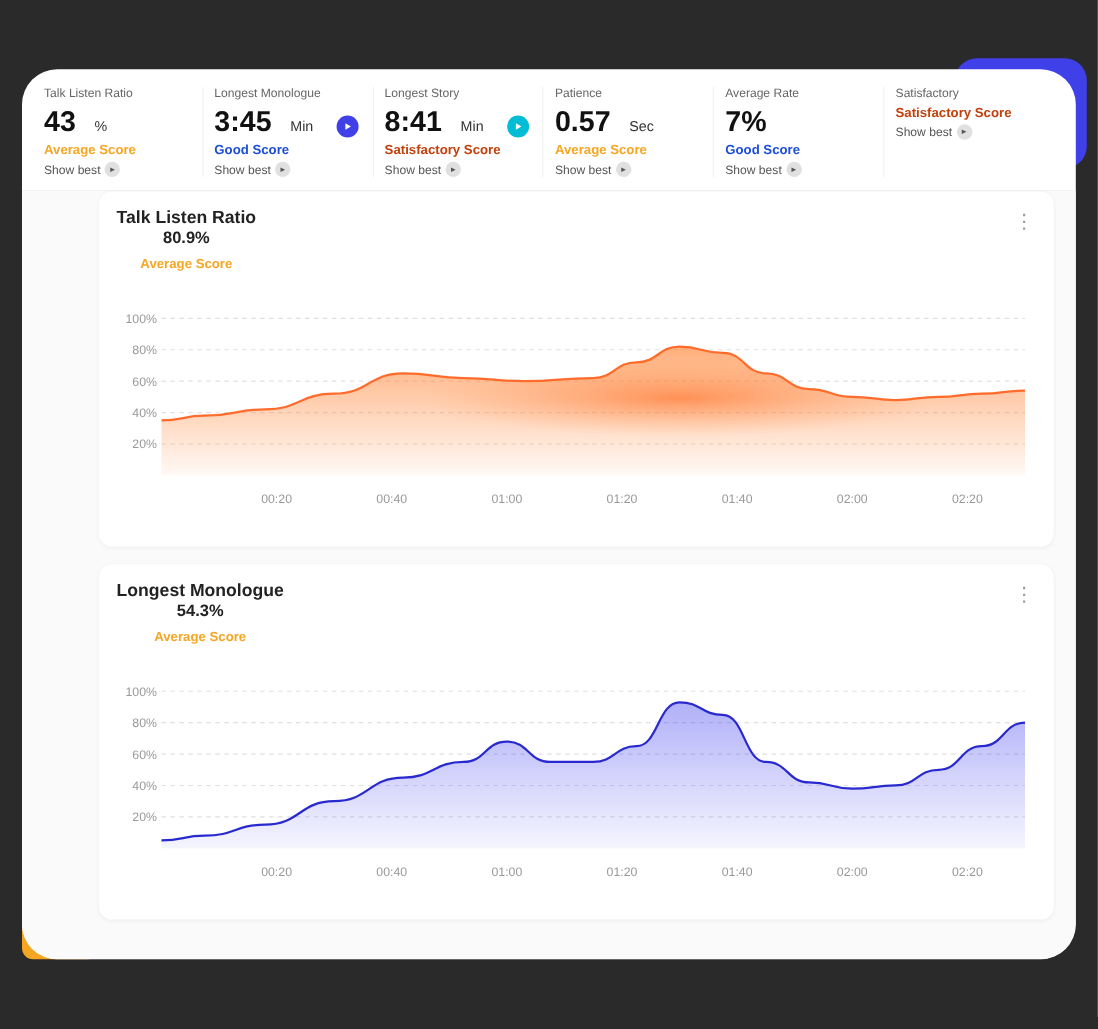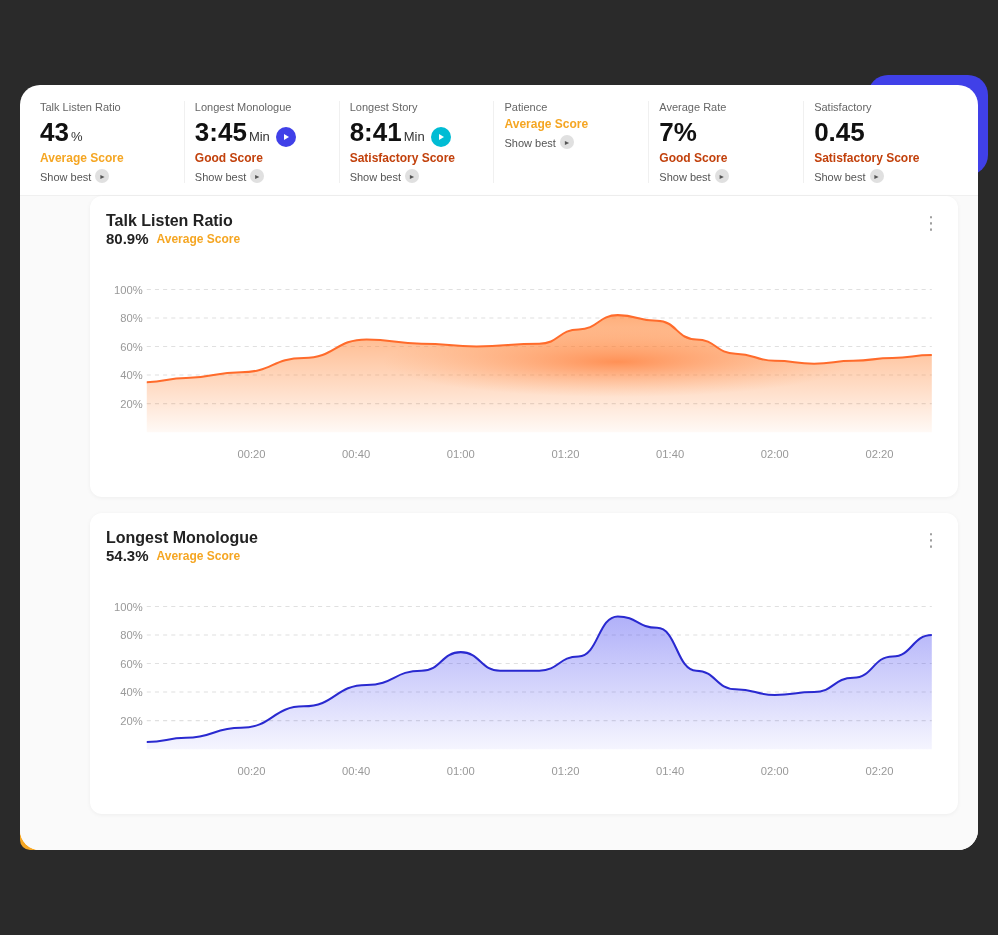--- a/index.html
+++ b/index.html
@@ -39,21 +39,21 @@
       height: 420px;
       background: #F5A623;
       border-radius: 10px;
       z-index: 0;
     }
 
     .main-card {
       position: relative;
       z-index: 1;
       background: #ffffff;
-      border-radius: 20px;
+      border-radius: 32px;
       overflow: hidden;
       width: 100%;
     }
 
     
     .metrics-bar {
       display: flex;
       border-bottom: 1px solid #f0f0f0;
       padding: 16px 20px 12px 20px;
       gap: 0;
@@ -78,21 +78,21 @@
       margin-bottom: 4px;
       white-space: nowrap;
     }
 
     .metric-value {
       font-size: 26px;
       font-weight: 700;
       color: #111;
       display: flex;
       align-items: baseline;
-      gap: 2px;
+      gap: 17px;
     }
 
     .metric-unit {
       font-size: 13px;
       font-weight: 400;
       color: #333;
     }
 
     .play-btn {
       display: inline-flex;
@@ -111,21 +111,21 @@
     .play-btn-teal {
       background: #00bcd4;
     }
 
     .metric-score {
       font-size: 12px;
       font-weight: 600;
       margin: 3px 0;
     }
     .score-orange { color: #F5A623; }
-    .score-green { color: #c2410c; }
+    .score-green { color: #1d4ed8; }
     .score-red { color: #c2410c; }
 
     .show-best {
       display: flex;
       align-items: flex-end;
       gap: 4px;
       font-size: 11px;
       color: #555;
       cursor: pointer;
       margin-top: 4px;
@@ -168,20 +168,21 @@
       font-weight: 600;
       color: #222;
     }
 
     .chart-subtitle {
       font-size: 12px;
       display: flex;
       align-items: center;
       gap: 8px;
       margin-bottom: 10px;
+      flex-direction: column;
     }
 
     .chart-percent {
       font-size: 15px;
       font-weight: 700;
       color: #222;
     }
 
     .chart-score-label {
       font-size: 12px;
@@ -279,42 +280,43 @@
             </span>
           </div>
           <div class="metric-score score-red">Satisfactory Score</div>
           <div class="show-best">
             <span>Show best</span>
             <span class="show-best-arrow">►</span>
           </div>
         </div>
         <div class="metric-item">
           <div class="metric-label">Patience</div>
+          <div class="metric-value">
+            <span>0.57</span>
+            <span class="metric-unit">Sec</span>
+          </div>
           <div class="metric-score score-orange">Average Score</div>
           <div class="show-best">
             <span>Show best</span>
             <span class="show-best-arrow">►</span>
           </div>
         </div>
         <div class="metric-item">
           <div class="metric-label">Average Rate</div>
           <div class="metric-value">
             <span>7%</span>
           </div>
           <div class="metric-score score-green">Good Score</div>
           <div class="show-best">
             <span>Show best</span>
             <span class="show-best-arrow">►</span>
           </div>
         </div>
         <div class="metric-item">
           <div class="metric-label">Satisfactory</div>
-          <div class="metric-value">
-            <span>0.45</span>
-          </div>
           <div class="metric-score score-red">Satisfactory Score</div>
           <div class="show-best">
             <span>Show best</span>
             <span class="show-best-arrow">►</span>
           </div>
         </div>
       </div>
 
     <div class="charts-section" id="charts-section">
     <div class="chart-block">

